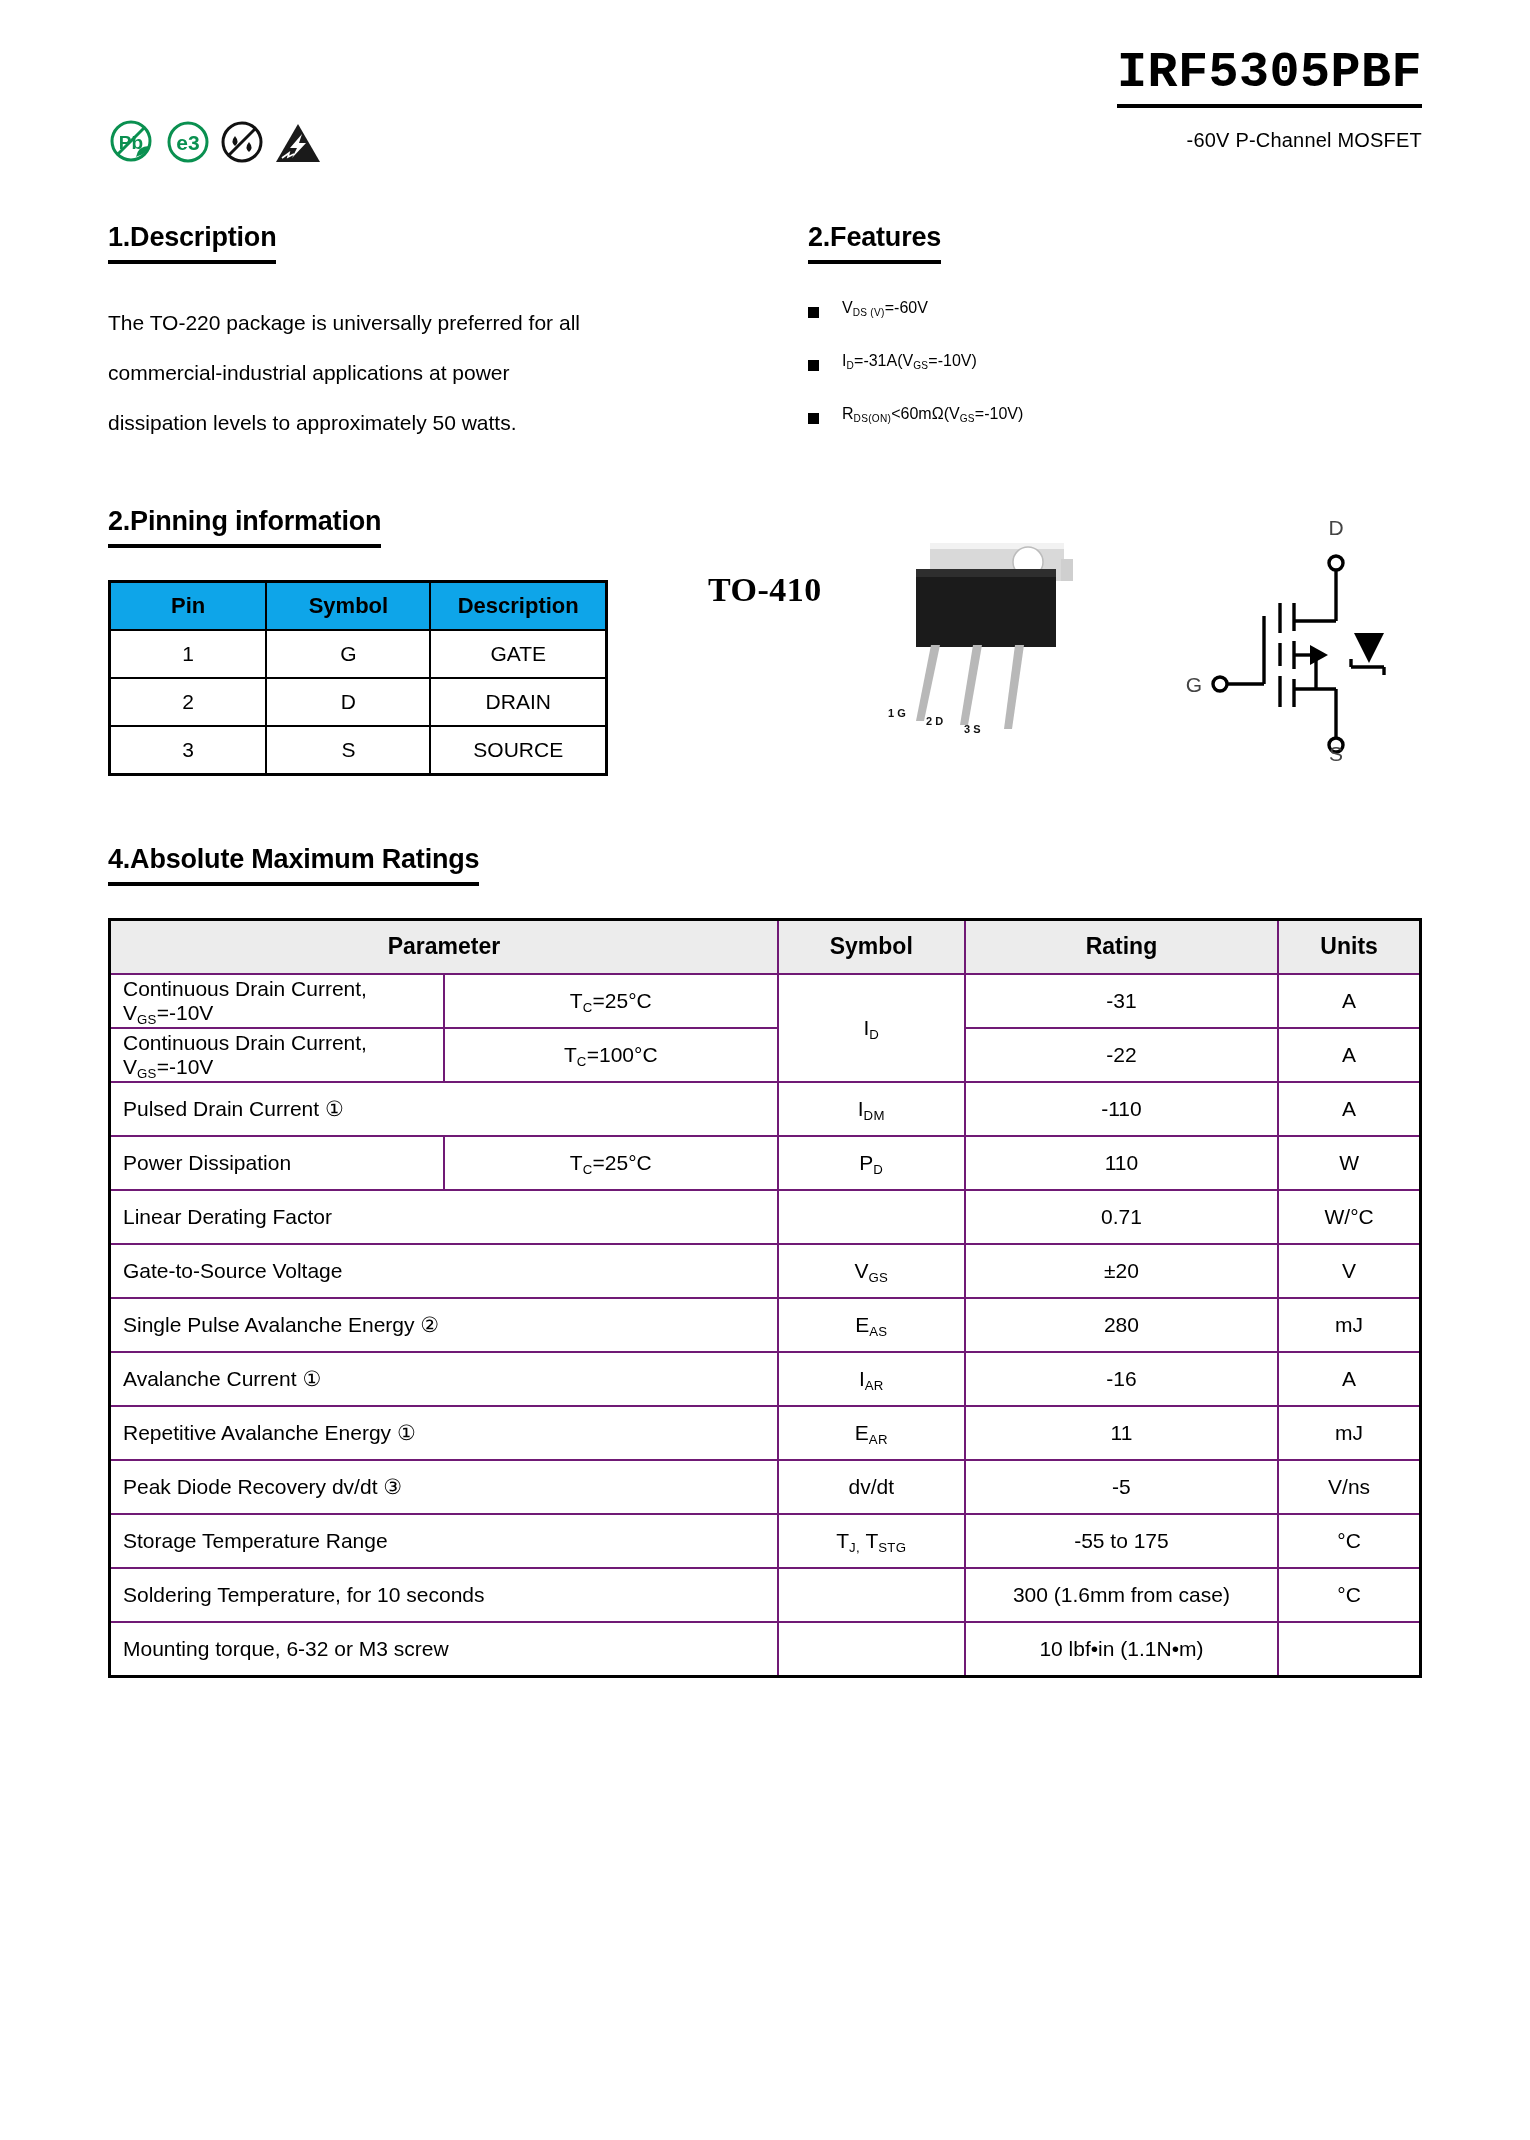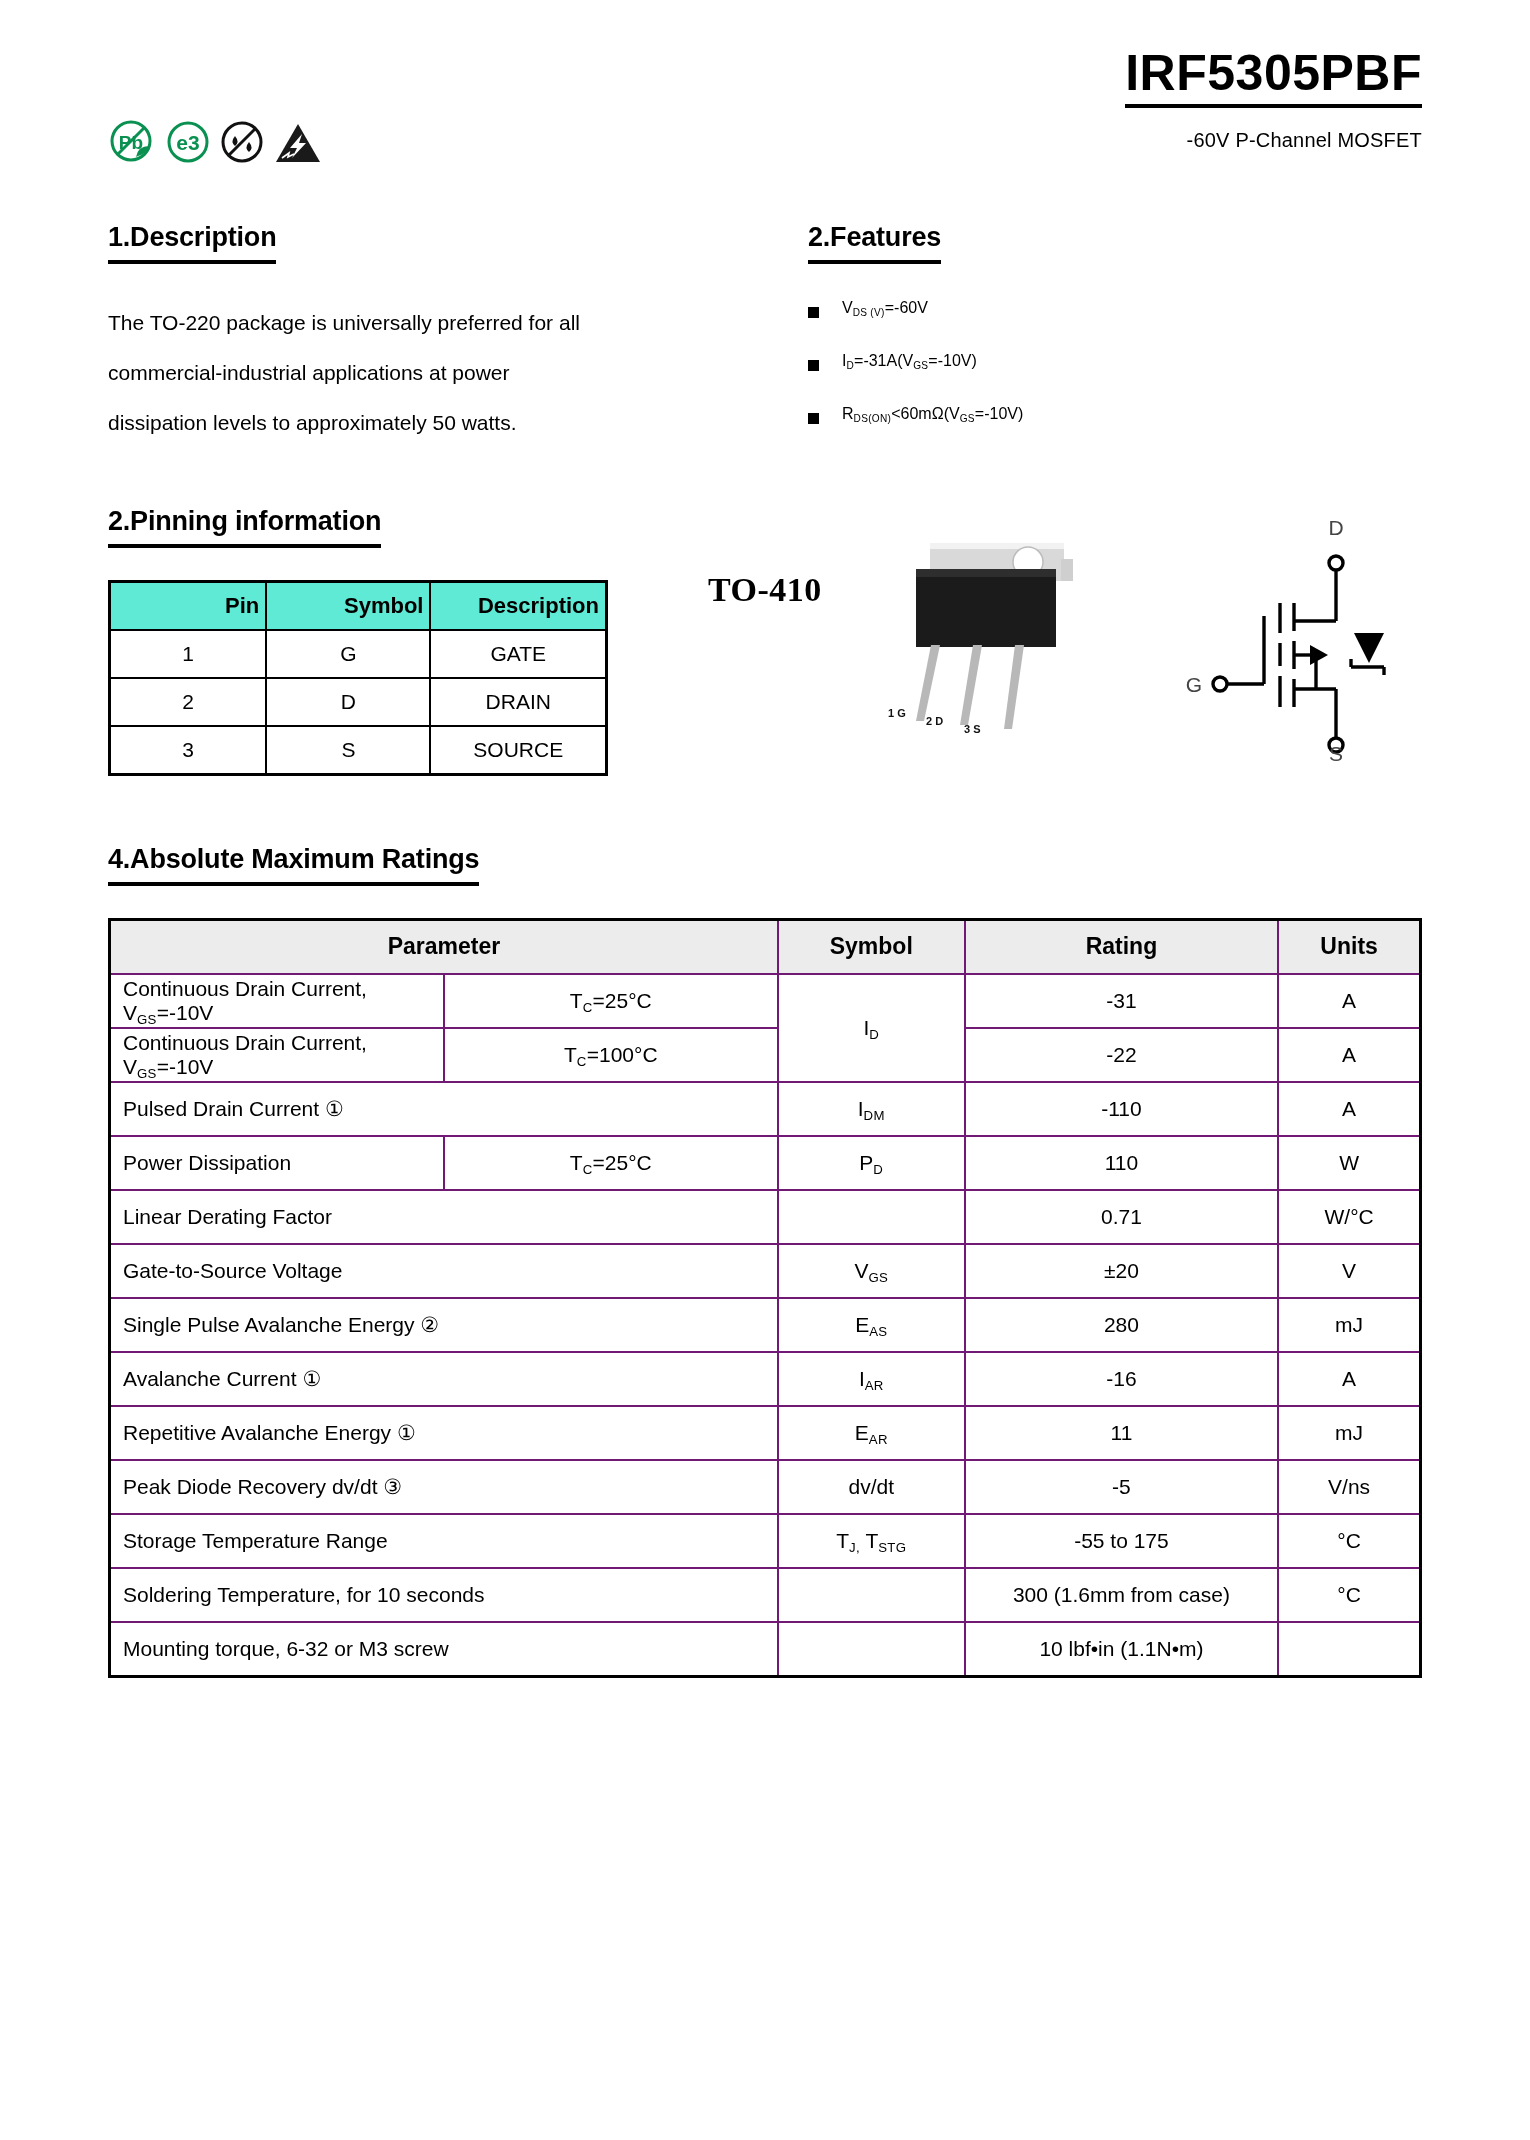--- a/index.html
+++ b/index.html
@@ -31,20 +31,21 @@
   .part-title {
     position: absolute;
     right: 0;
     top: 48px;
     font-size: 50px;
     font-weight: bold;
     letter-spacing: 0.5px;
     line-height: 1;
     border-bottom: 4px solid #000;
     padding-bottom: 6px;
+    font-family: Liberation Mono, monospace;
   }
   .part-subtitle {
     position: absolute;
     right: 0;
     top: 129px;
     font-size: 20px;
     letter-spacing: 0.2px;
   }
   .logos {
     position: absolute;
@@ -133,24 +134,23 @@
     border: 3px solid #000;
   }
   .pin-table th, .pin-table td {
     border: 2px solid #000;
     text-align: center;
     font-size: 21px;
     height: 46px;
     padding: 0 6px;
   }
   .pin-table th {
-    background: #5eead4;
+    background: #0ea5e9;
     font-weight: bold;
     font-size: 22px;
-    text-align: right;
   }
   .pin-table td { font-weight: normal; }
   .pin-col-1 { width: 165px; }
   .pin-col-2 { width: 165px; }
   .pin-col-3 { width: 170px; }
 
   .pkg-area {
     position: absolute;
     left: 550px;
     top: 22px;

